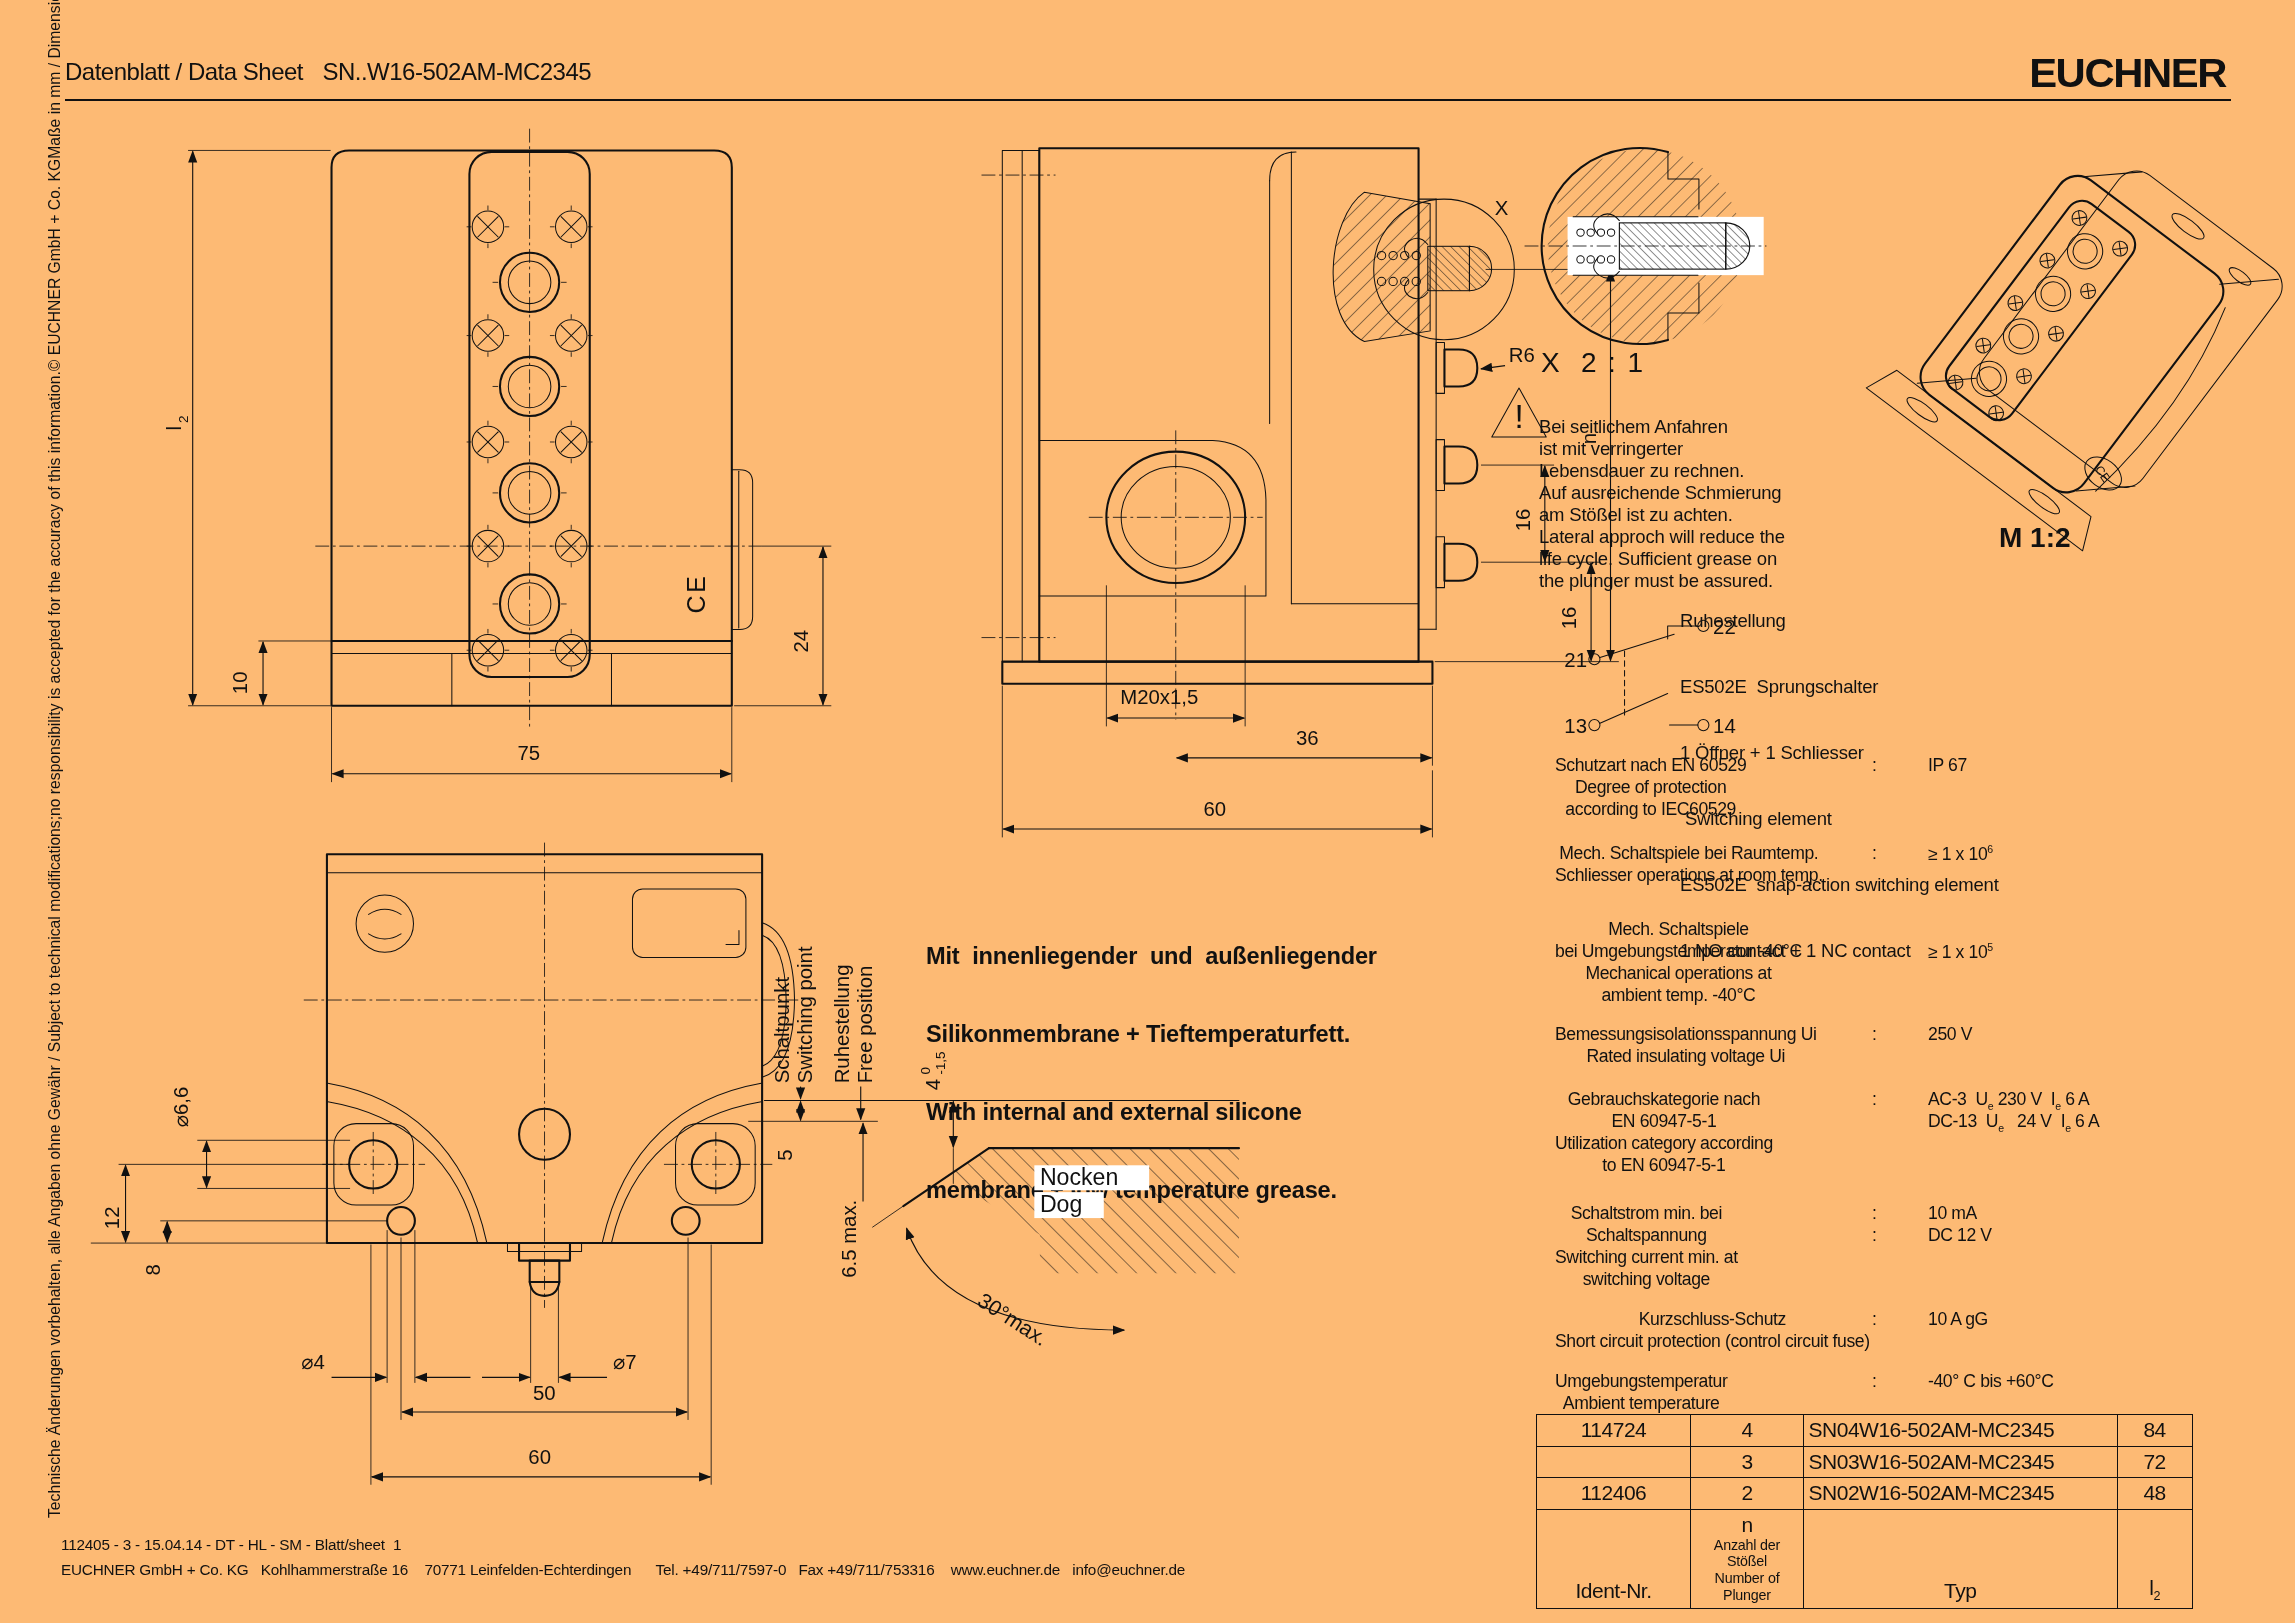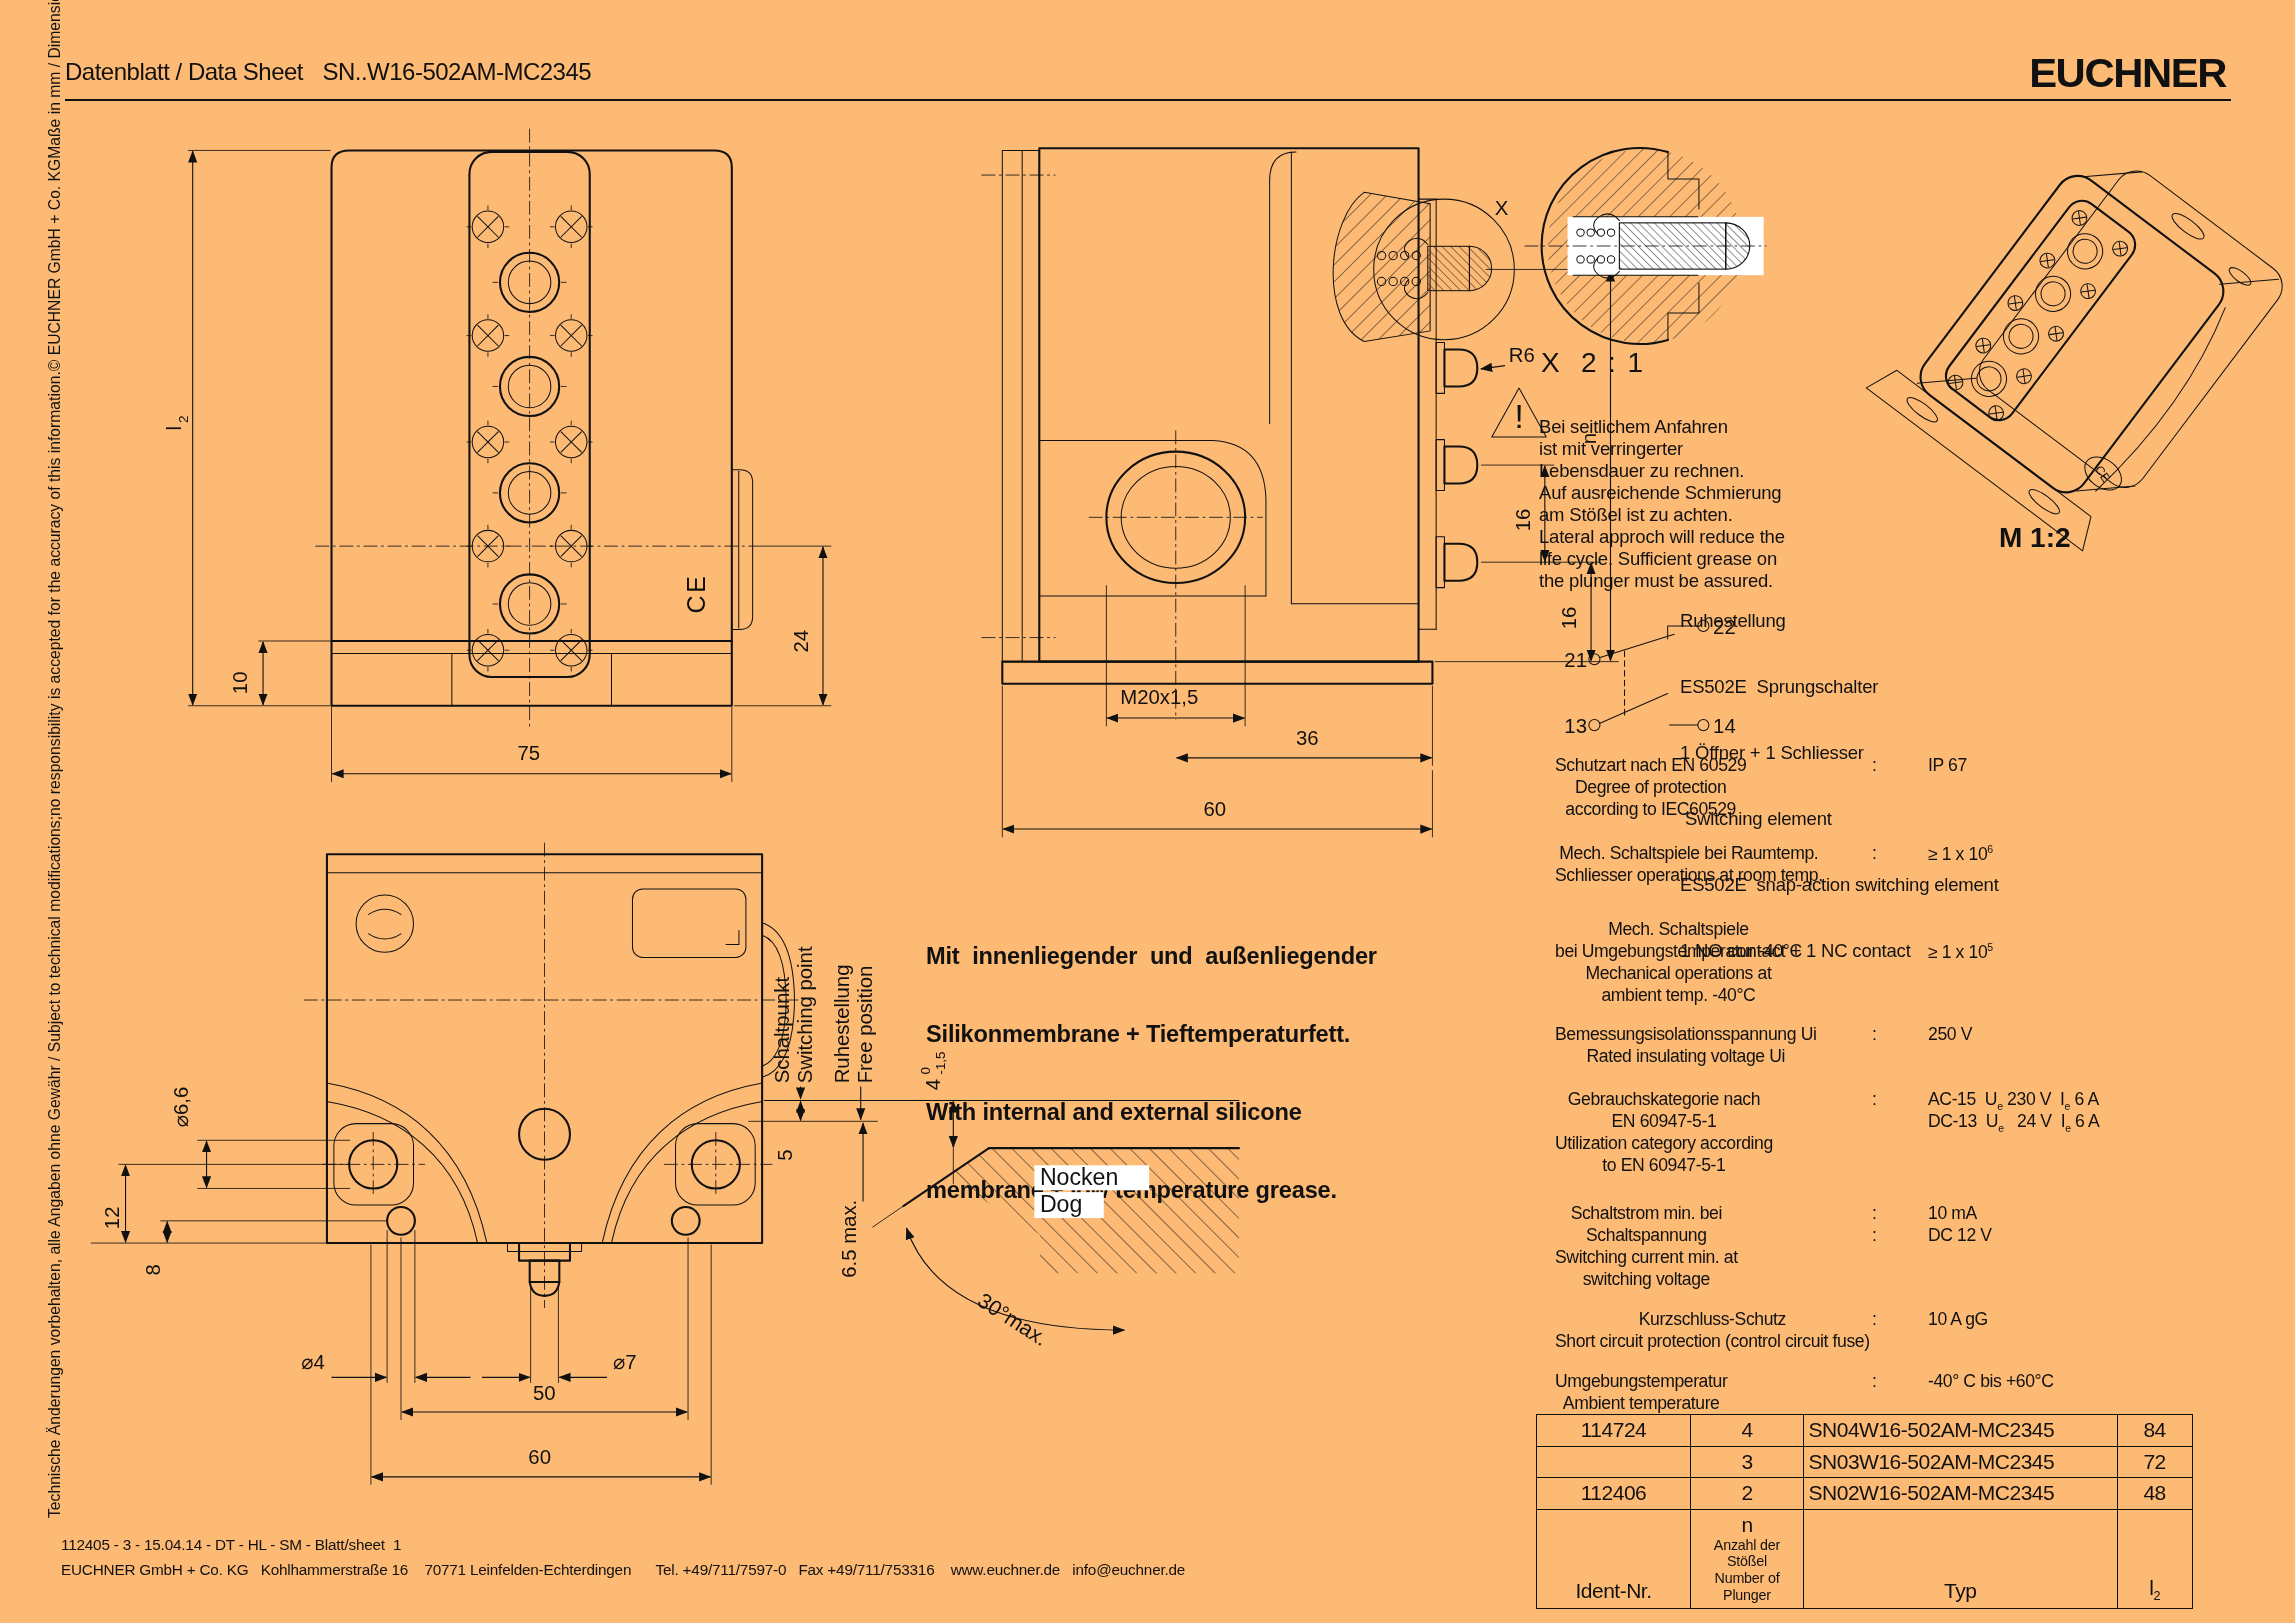--- a/index.html
+++ b/index.html
@@ -542,21 +542,21 @@
       <div class="spec-colon">:</div>
       <div class="spec-val">250 V</div>
     </div>
 
     <div class="spec-row" style="top:346px;">
       <div class="spec-line">Gebrauchskategorie nach</div>
       <div class="spec-line">EN 60947-5-1</div>
       <div class="spec-line">Utilization category according</div>
       <div class="spec-line">to EN 60947-5-1</div>
       <div class="spec-colon">:</div>
-      <div class="spec-val"><span>AC-15  U</span><sub>e</sub><span> 230 V  I</span><sub>e</sub><span> 6 A</span></div>
+      <div class="spec-val"><span>AC-3  U</span><sub>e</sub><span> 230 V  I</span><sub>e</sub><span> 6 A</span></div>
       <div class="spec-val" style="top:22px;"><span>DC-13  U</span><sub>e</sub><span>   24 V  I</span><sub>e</sub><span> 6 A</span></div>
     </div>
 
     <div class="spec-row" style="top:460px;">
       <div class="spec-line">Schaltstrom min. bei</div>
       <div class="spec-line">Schaltspannung</div>
       <div class="spec-line">Switching current min. at</div>
       <div class="spec-line">switching voltage</div>
       <div class="spec-colon">:</div>
       <div class="spec-colon" style="top:22px;">:</div>

